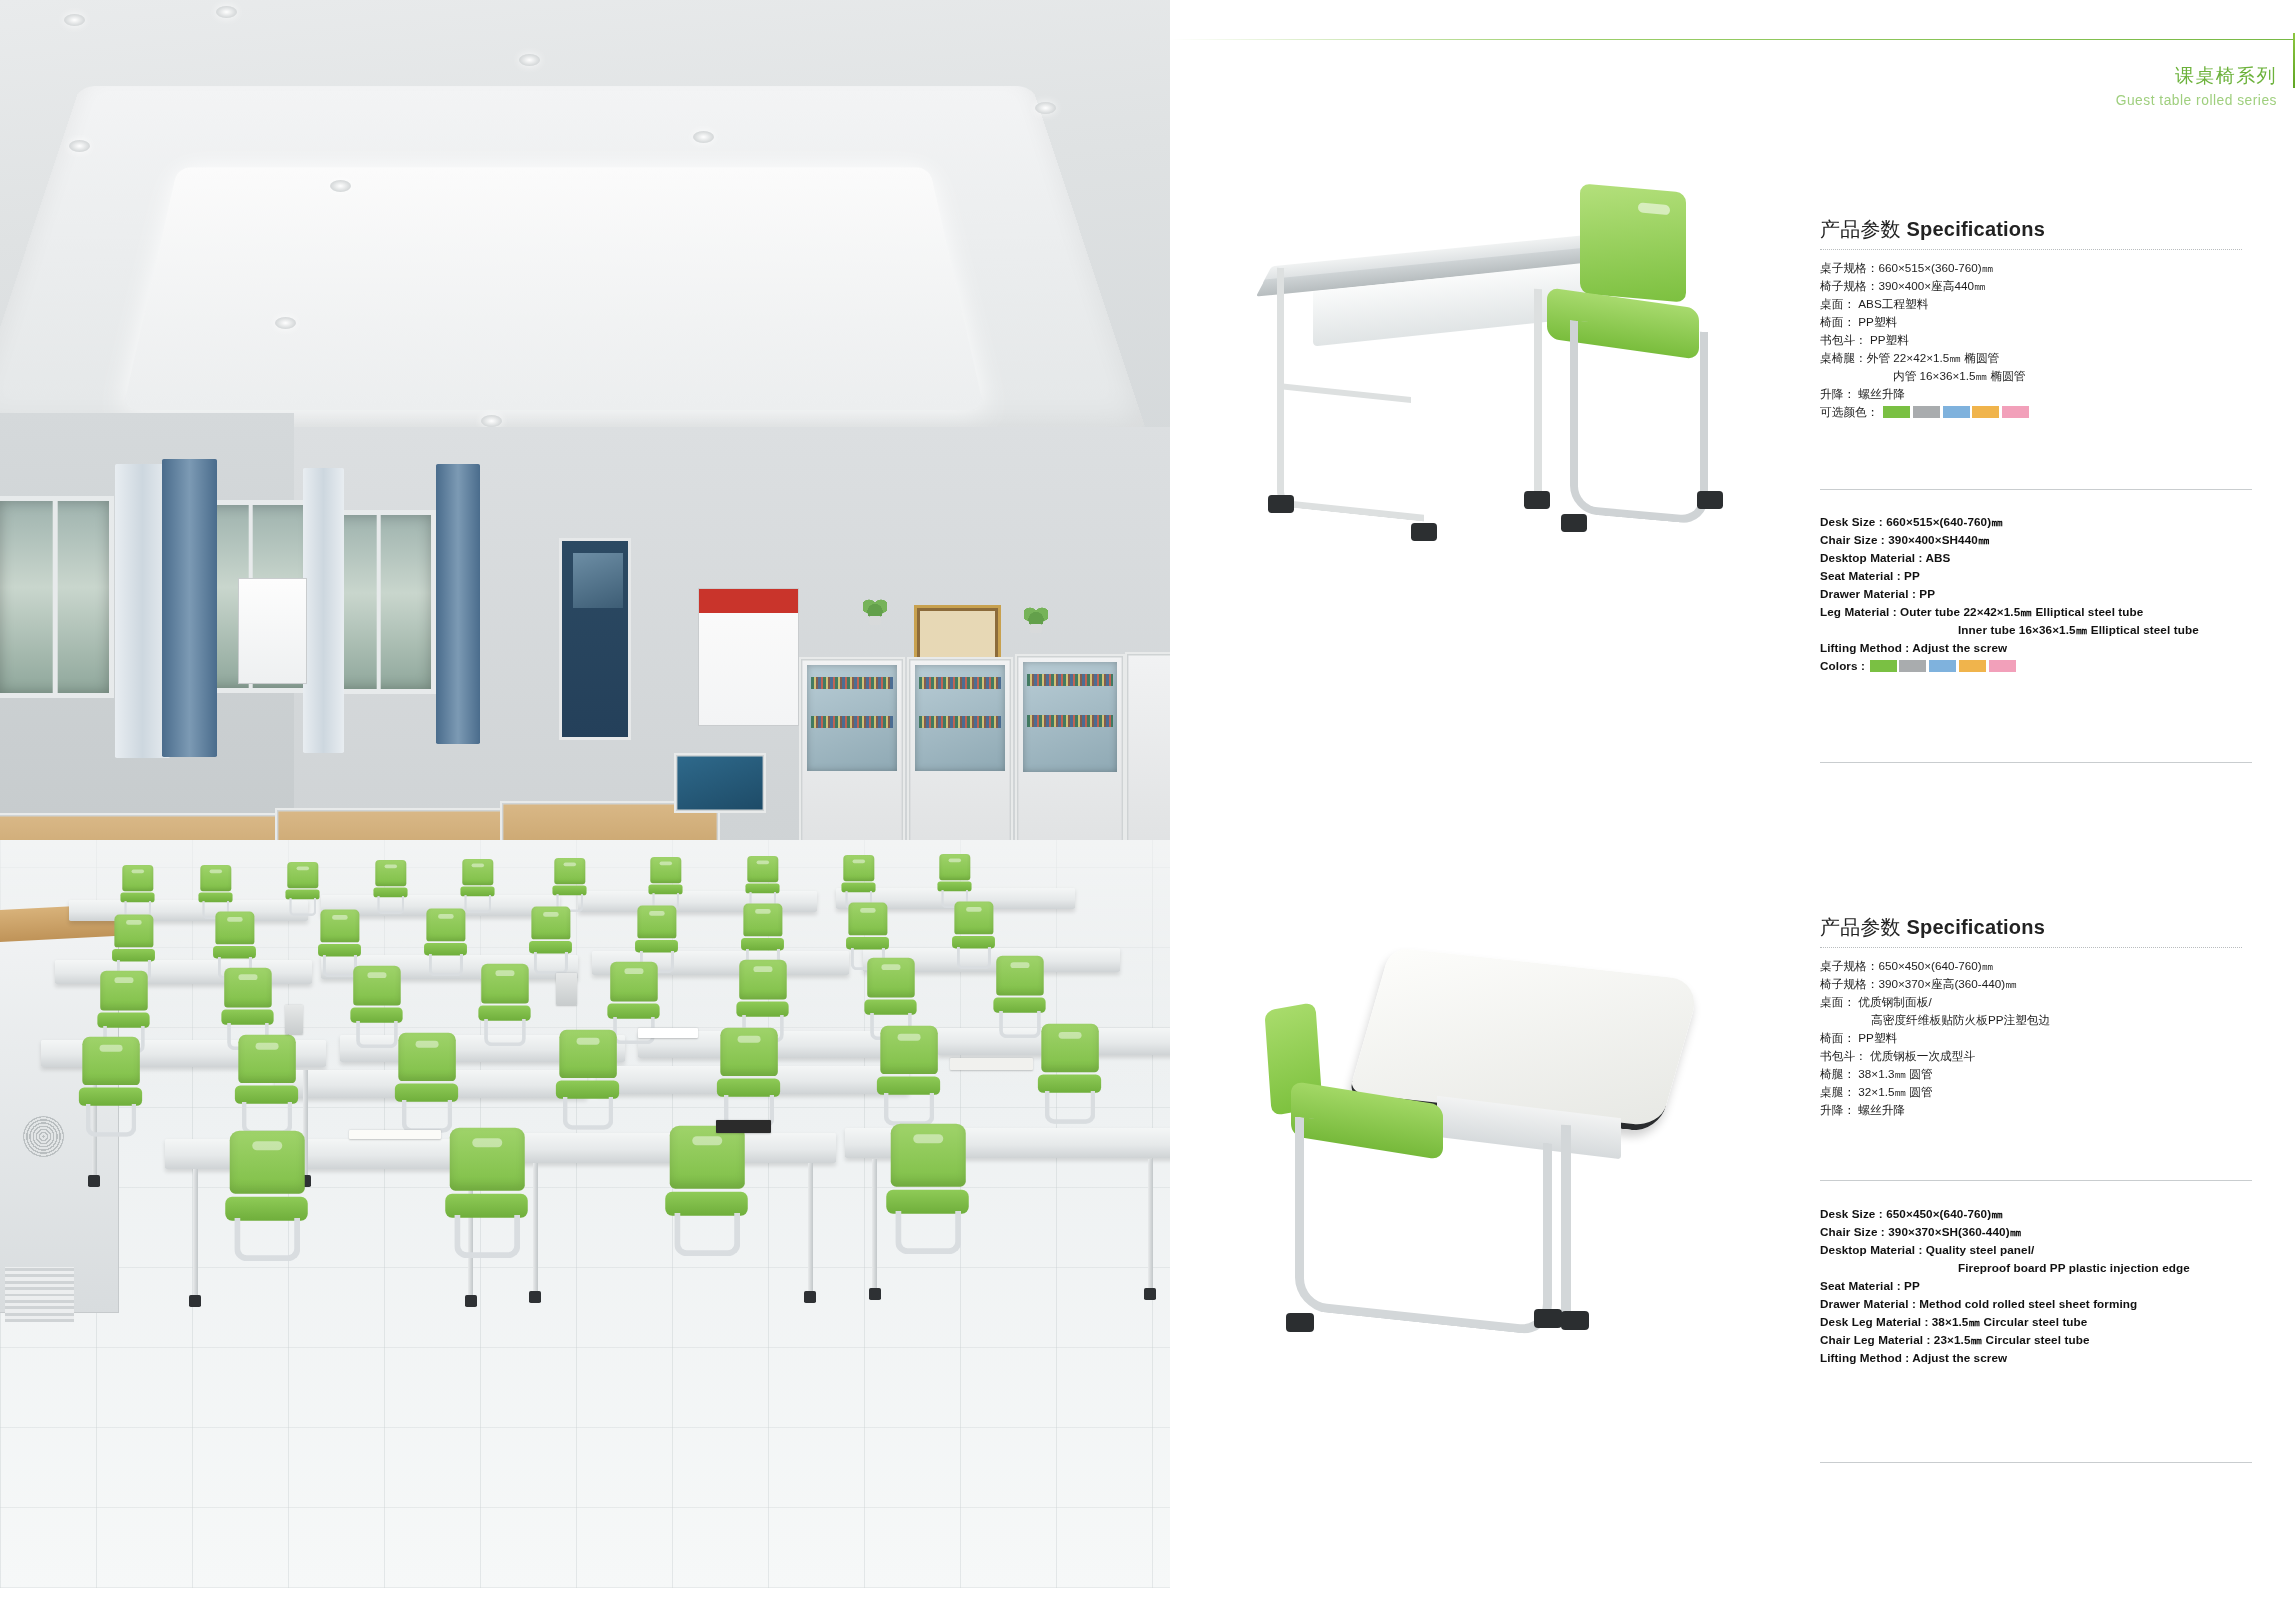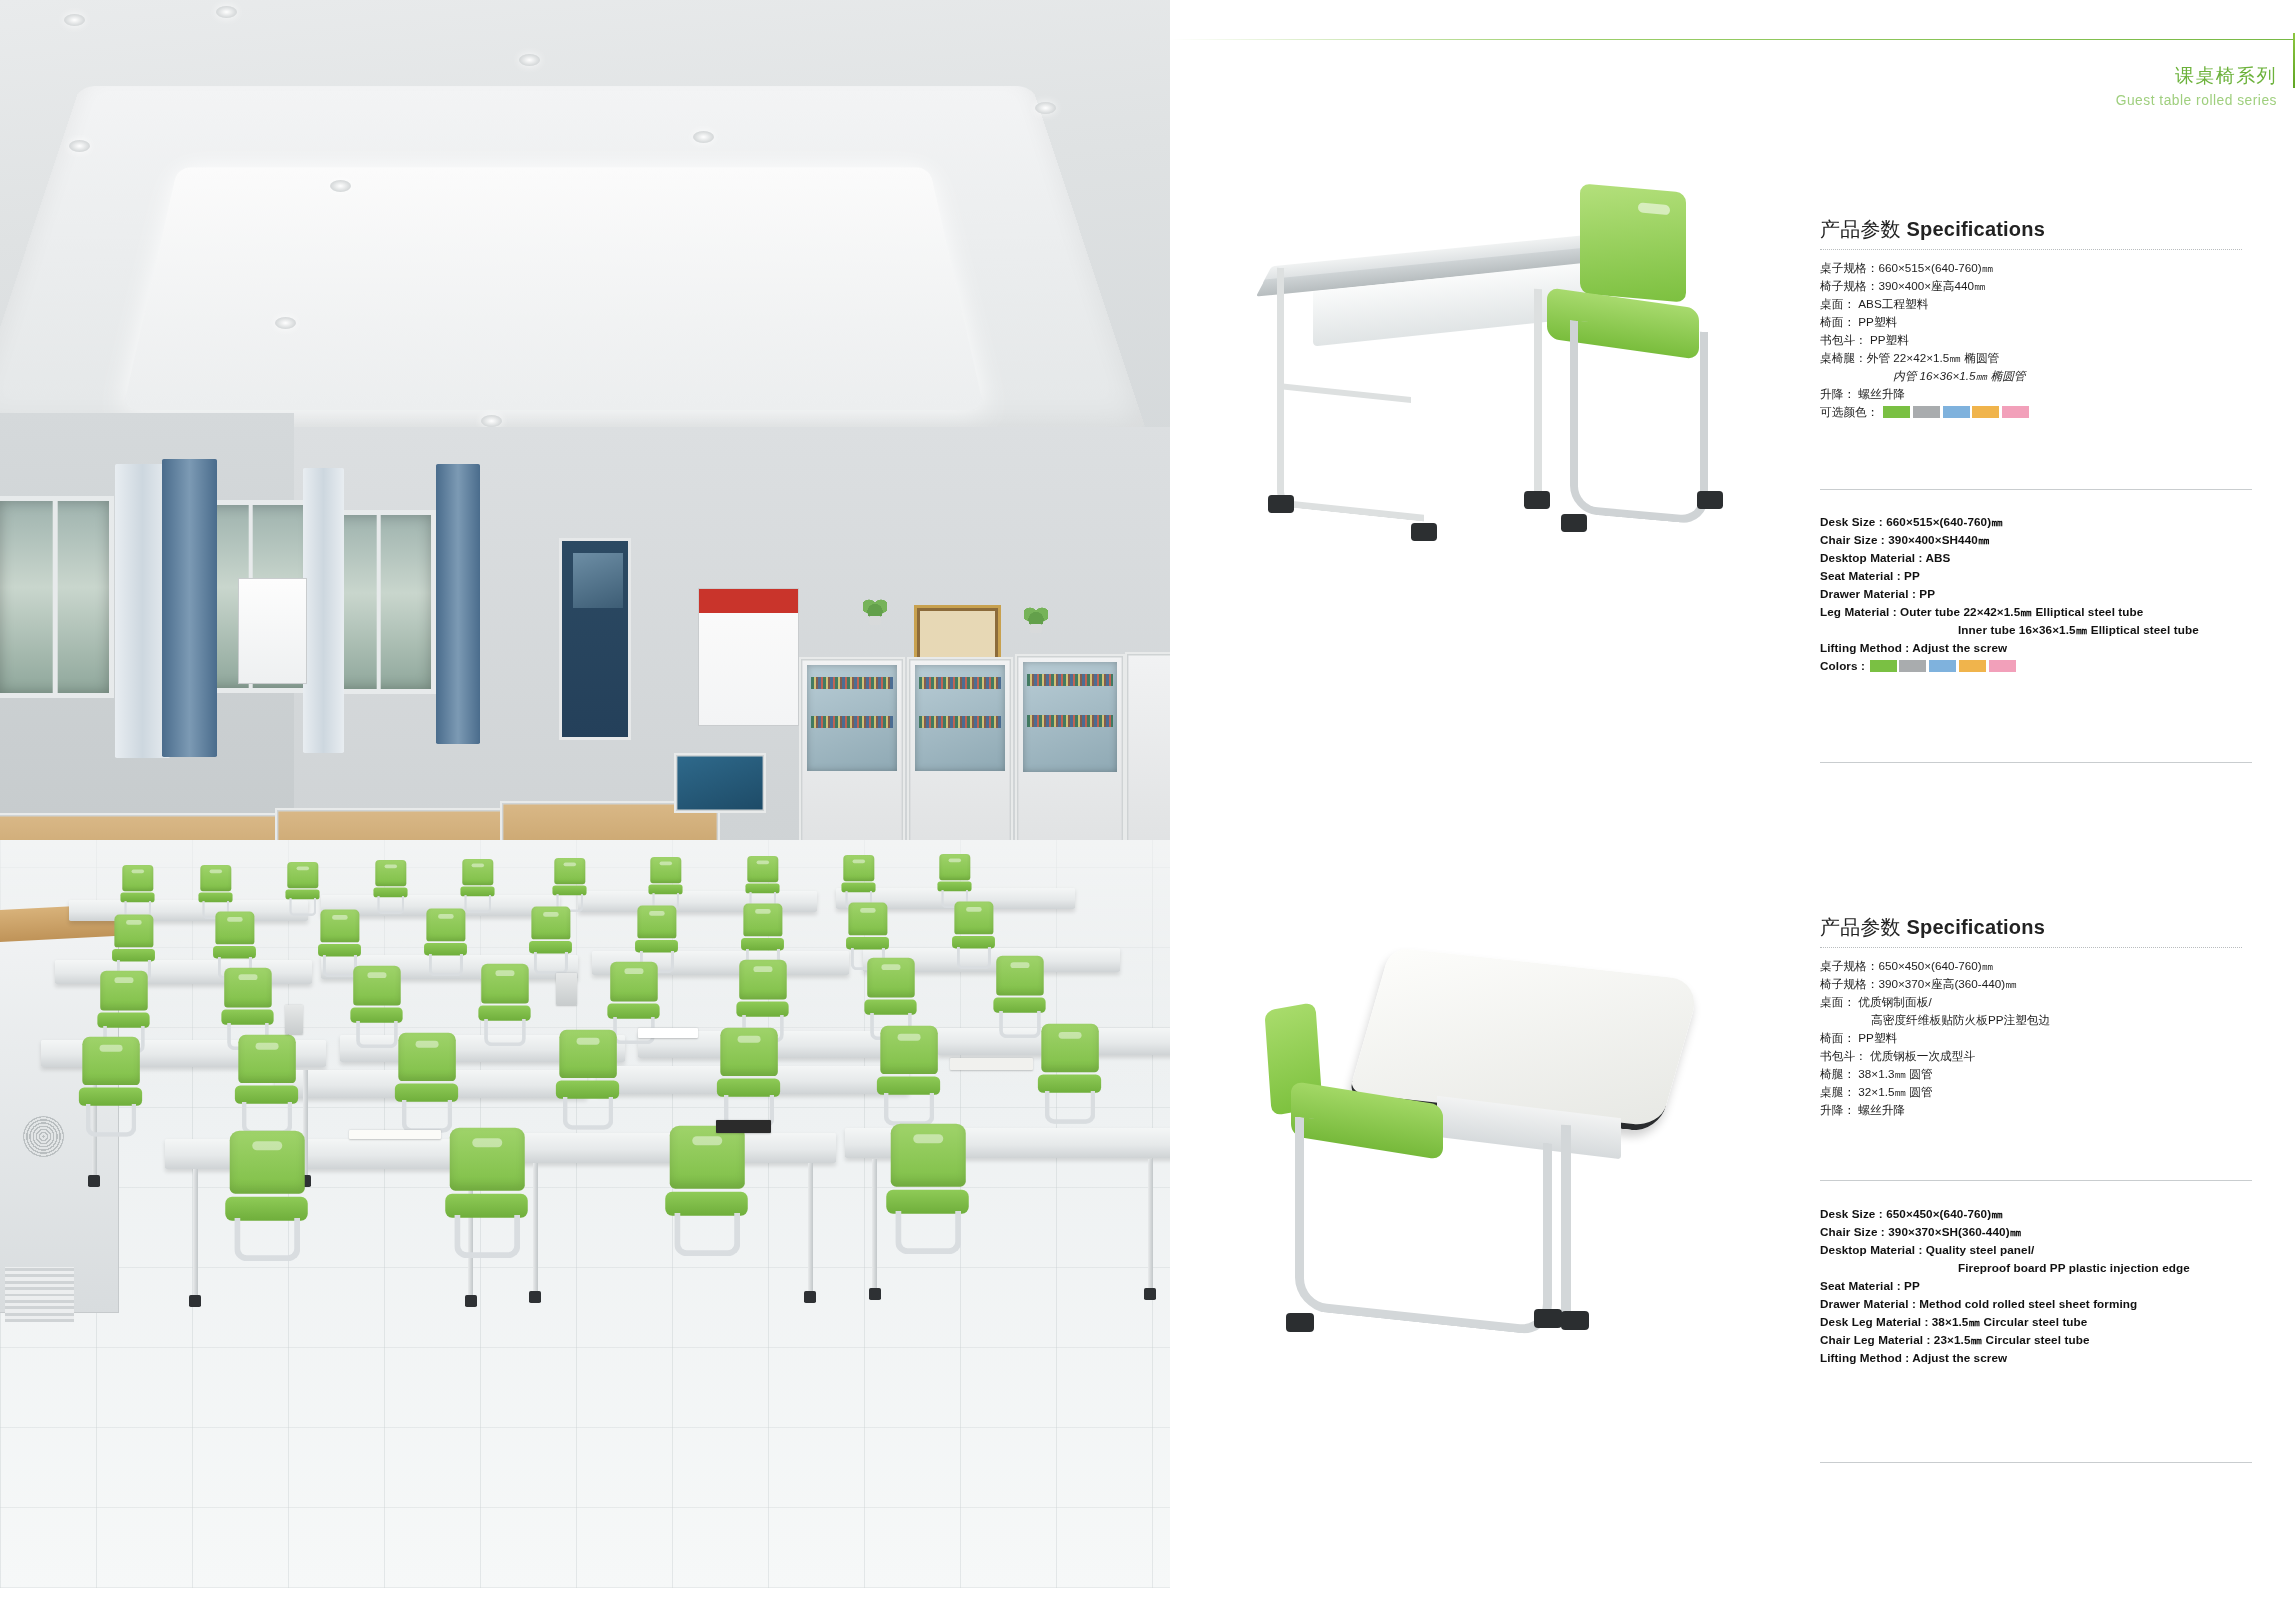--- a/index.html
+++ b/index.html
@@ -225,21 +225,21 @@
   }
   .spec-title .en{ font-weight: bold; }
   .divider{
     height: 0; border-top: 0.9px dotted #b9bdbf; width: 422px; margin: 6.4px 0 8.3px;
   }
   .solid-div{
     position:absolute; height: 0.9px; background:#c9cdcf;
   }
   .cn-list{ font-size: 11.7px; line-height: 18px; color:#1d1d1d; }
   .en-list{ font-size: 11.7px; line-height: 18px; color:#111; font-weight: bold; letter-spacing:0.1px;}
-  .indent { padding-left: 73px; font-style: italic; }
+  .indent { padding-left: 73px; }
   .indent2 { padding-left: 138px; }
   .indent3 { padding-left: 51px; }
   .swatches{ display:flex; gap:2.8px; align-items:center; }
   .sw{ width: 27px; height: 12px; display:block; }
   .color-row{ display:flex; align-items:center; gap: 4.6px; }
 
   
   .prod1 { position:absolute; left: 1249px; top: 174px; width: 542px; height: 565px; }
   .p1-top{
     position:absolute; left: 27.5px; top: 73px; width: 367px; height: 18.4px;
@@ -681,21 +681,21 @@
     <span class="p1-foot" style="left:448px;top:317px;"></span>
   </div>
 
   <div class="block" style="left:1820px;top:216px;width:450px;">
     <div class="spec-title">
       <span>产品参数</span>
       <span class="en">Specifications</span>
     </div>
     <div class="divider"></div>
     <div class="cn-list">
-      <div>桌子规格：660×515×(640-760)㎜</div>
+      <div>桌子规格：660×515×(360-760)㎜</div>
       <div>椅子规格：390×400×座高440㎜</div>
       <div>桌面： ABS工程塑料</div>
       <div>椅面： PP塑料</div>
       <div>书包斗： PP塑料</div>
       <div>桌椅腿：外管 22×42×1.5㎜ 椭圆管</div>
       <div class="indent">内管 16×36×1.5㎜ 椭圆管</div>
       <div>升降： 螺丝升降</div>
       <div class="color-row">
         <span>可选颜色：</span>
         <span class="swatches">

